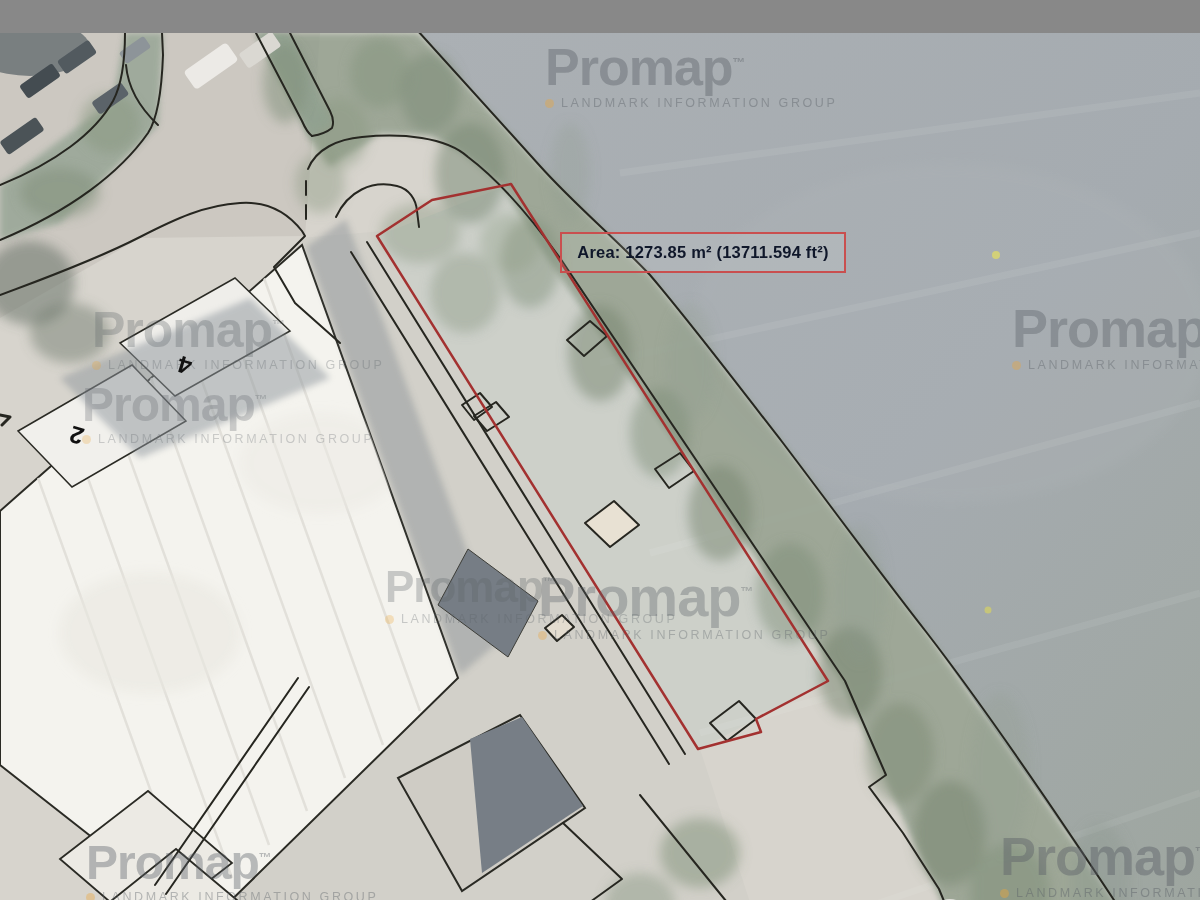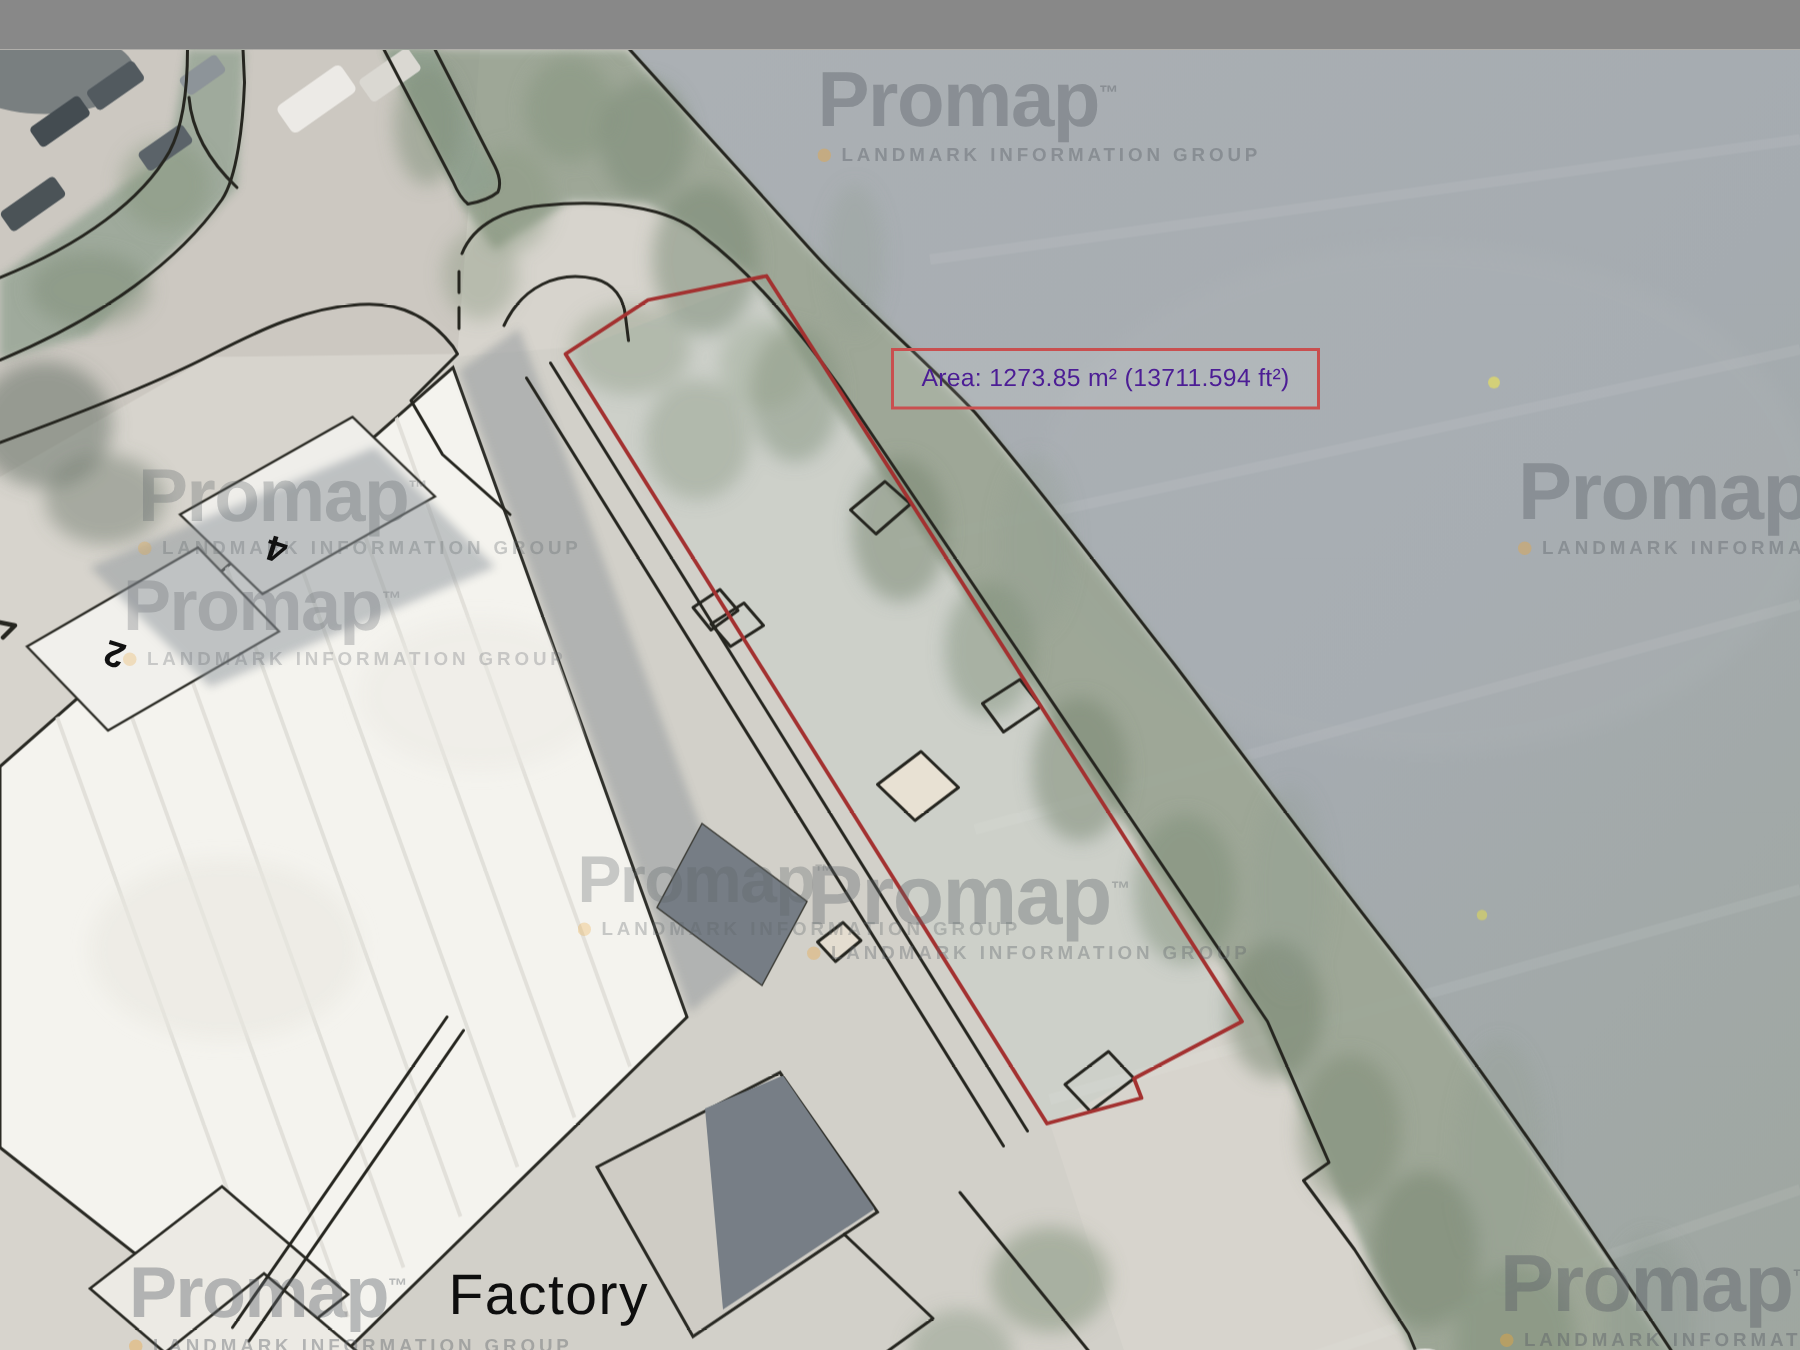--- a/index.html
+++ b/index.html
@@ -8,29 +8,29 @@
     font-family:"Liberation Sans", sans-serif;
     background:#d7d4cc;
     margin-top:33px;
   }
   #stage svg{position:absolute;left:0;top:0;}
 
   
   .wm{position:absolute;color:#5d6369;opacity:.42;user-select:none;white-space:nowrap;}
   .wm .brand{font-weight:bold;letter-spacing:-1px;line-height:1;}
   .wm .tm{font-size:13px;vertical-align:super;font-weight:bold;letter-spacing:0;}
-  .wm .sub{display:flex;align-items:center;gap:7px;font-size:12.5px;letter-spacing:2.6px;margin-top:3px;font-weight:bold;}
+  .wm .sub{display:flex;align-items:center;gap:7px;font-size:12.5px;letter-spacing:2.6px;margin-top:3px;font-weight:normal;}
   .wm .dot{width:9px;height:9px;border-radius:50%;background:#eda63a;display:inline-block;flex:0 0 auto;opacity:.95;}
 
   
   .area-box{
-    position:absolute;left:594px;top:199px;width:282px;height:37px;
+    position:absolute;left:560px;top:199px;width:282px;height:37px;
     border:2px solid #c94f4f;background:rgba(255,255,255,0.10);
     display:flex;align-items:center;justify-content:center;
-    font-size:16.5px;font-weight:normal;color:#4c1d95;letter-spacing:.2px;
+    font-size:16.5px;font-weight:bold;color:#0f172a;letter-spacing:.2px;
   }
 
   .factory-label{
     position:absolute;left:299px;top:810px;font-size:38px;color:#0e0e0e;letter-spacing:1px;
   }
   .bldg-num{position:absolute;font-size:24px;font-weight:bold;color:#111;}
   #num4{left:178px;top:318px;transform:rotate(197deg);}
   #num2{left:70px;top:388px;transform:rotate(197deg);}
 
   
@@ -276,17 +276,16 @@
 </div>
 <div class="wm" style="left:1000px;top:796px;opacity:.45;">
   <span class="brand" style="font-size:54px;"><span>Promap</span><span class="tm">™</span></span>
   <span class="sub">
         <span class="dot"></span>
         <span>LANDMARK INFORMATION GROUP</span>
       </span>
 </div>
 
 <div class="area-box">Area: 1273.85 m² (13711.594 ft²)</div>
-<div class="factory-label">Factory</div>
 <div class="bldg-num" id="num4">4</div>
 <div class="bldg-num" id="num2">2</div>
 
 </div>
 
 </body></html>

